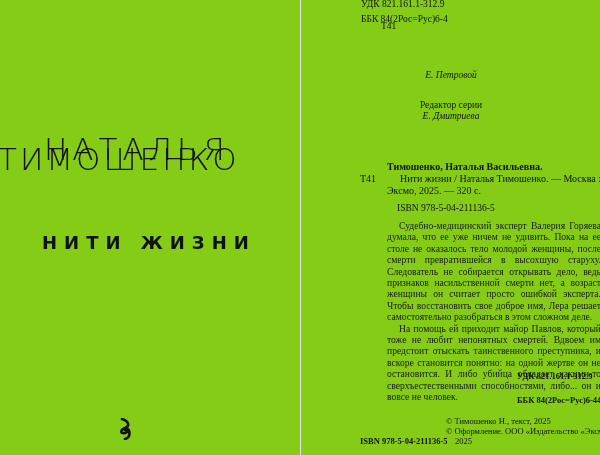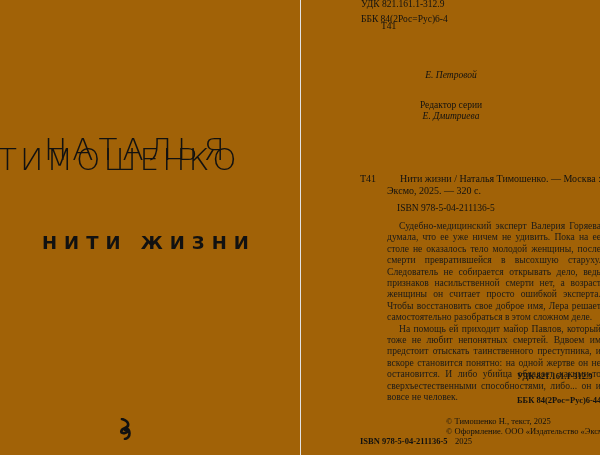--- a/index.html
+++ b/index.html
@@ -1,17 +1,17 @@
 <!DOCTYPE html>
 <html><head>
 <meta charset="utf-8">
 <style>
   html, body { margin:0; padding:0; }
   body { width:600px; height:455px; background:#ffffff; position:relative; overflow:hidden; font-family:"DejaVu Serif", serif; color:#111; }
-  .page { position:absolute; top:0; height:455px; background:#a16207; }
+  .page { position:absolute; top:0; height:455px; background:#84cc16; }
   .left { left:0; width:300px; }
   .right { left:301px; width:299px; overflow:hidden; }
   .divider { position:absolute; left:300px; top:0; width:1px; height:455px; background:#e2e2e2; }
 
   .author { position:absolute; font-family:"DejaVu Sans", sans-serif; font-weight:300; color:#111; letter-spacing:4px; white-space:nowrap; }
   .author.first { left:44px; top:106px; font-size:31px; letter-spacing:5px;margin-top:25px; }
   .author.last { left:-2px; top:141px; font-size:31px; letter-spacing:3px; }
   .title { position:absolute; left:42px; top:232px; font-family:"DejaVu Sans", sans-serif; font-size:18px; letter-spacing:7px; font-weight:bold; color:#111; white-space:nowrap; }
 
   .logo { position:absolute; left:116px; top:418px; width:18px; height:22px; }
@@ -44,20 +44,21 @@
 <div class="page right">
   <div class="r small" style="left:60px; top:-1px;">УДК 821.161.1-312.9</div>
   <div class="r small" style="left:60px; top:14px;">ББК 84(2Рос=Рус)6-4</div>
   <div class="r small" style="left:80px; top:21px;">Т41</div>
 
   <div class="r small center ital" style="left:0; width:300px; top:70px;text-align:center;">Е. Петровой</div>
 
   <div class="r small center" style="left:0; width:300px; top:100px;">Редактор серии</div>
   <div class="r small center ital" style="left:0; width:300px; top:111px;">Е. Дмитриева</div>
 
+  <div class="r bold" style="left:86px; top:161px; font-size:10px;">Тимошенко, Наталья Васильевна.</div>
   <div class="r" style="left:59px; top:173px; font-size:10px;">Т41</div>
   <div class="r" style="left:99px; top:173px; font-size:10px;">Нити жизни / Наталья Тимошенко. — Москва :</div>
   <div class="r" style="left:86px; top:185px; font-size:10px;">Эксмо, 2025. — 320 с.</div>
   <div class="r" style="left:96px; top:203px; font-size:9.5px;">ISBN 978-5-04-211136-5</div>
 
   <div class="para" style="left:86px; top:220px; width:214px;">
     <p>Судебно-медицинский эксперт Валерия Горяева думала, что ее уже ничем не удивить. Пока на ее столе не оказалось тело молодой женщины, после смерти превратившейся в высохшую старуху. Следователь не собирается открывать дело, ведь признаков насильственной смерти нет, а возраст женщины он считает просто ошибкой эксперта. Чтобы восстановить свое доброе имя, Лера решает самостоятельно разобраться в этом сложном деле.</p>
     <p>На помощь ей приходит майор Павлов, который тоже не любит непонятных смертей. Вдвоем им предстоит отыскать таинственного преступника, и вскоре становится понятно: на одной жертве он не остановится. И либо убийца обладает какими-то сверхъестественными способностями, либо... он и вовсе не человек.</p>
   </div>
 

